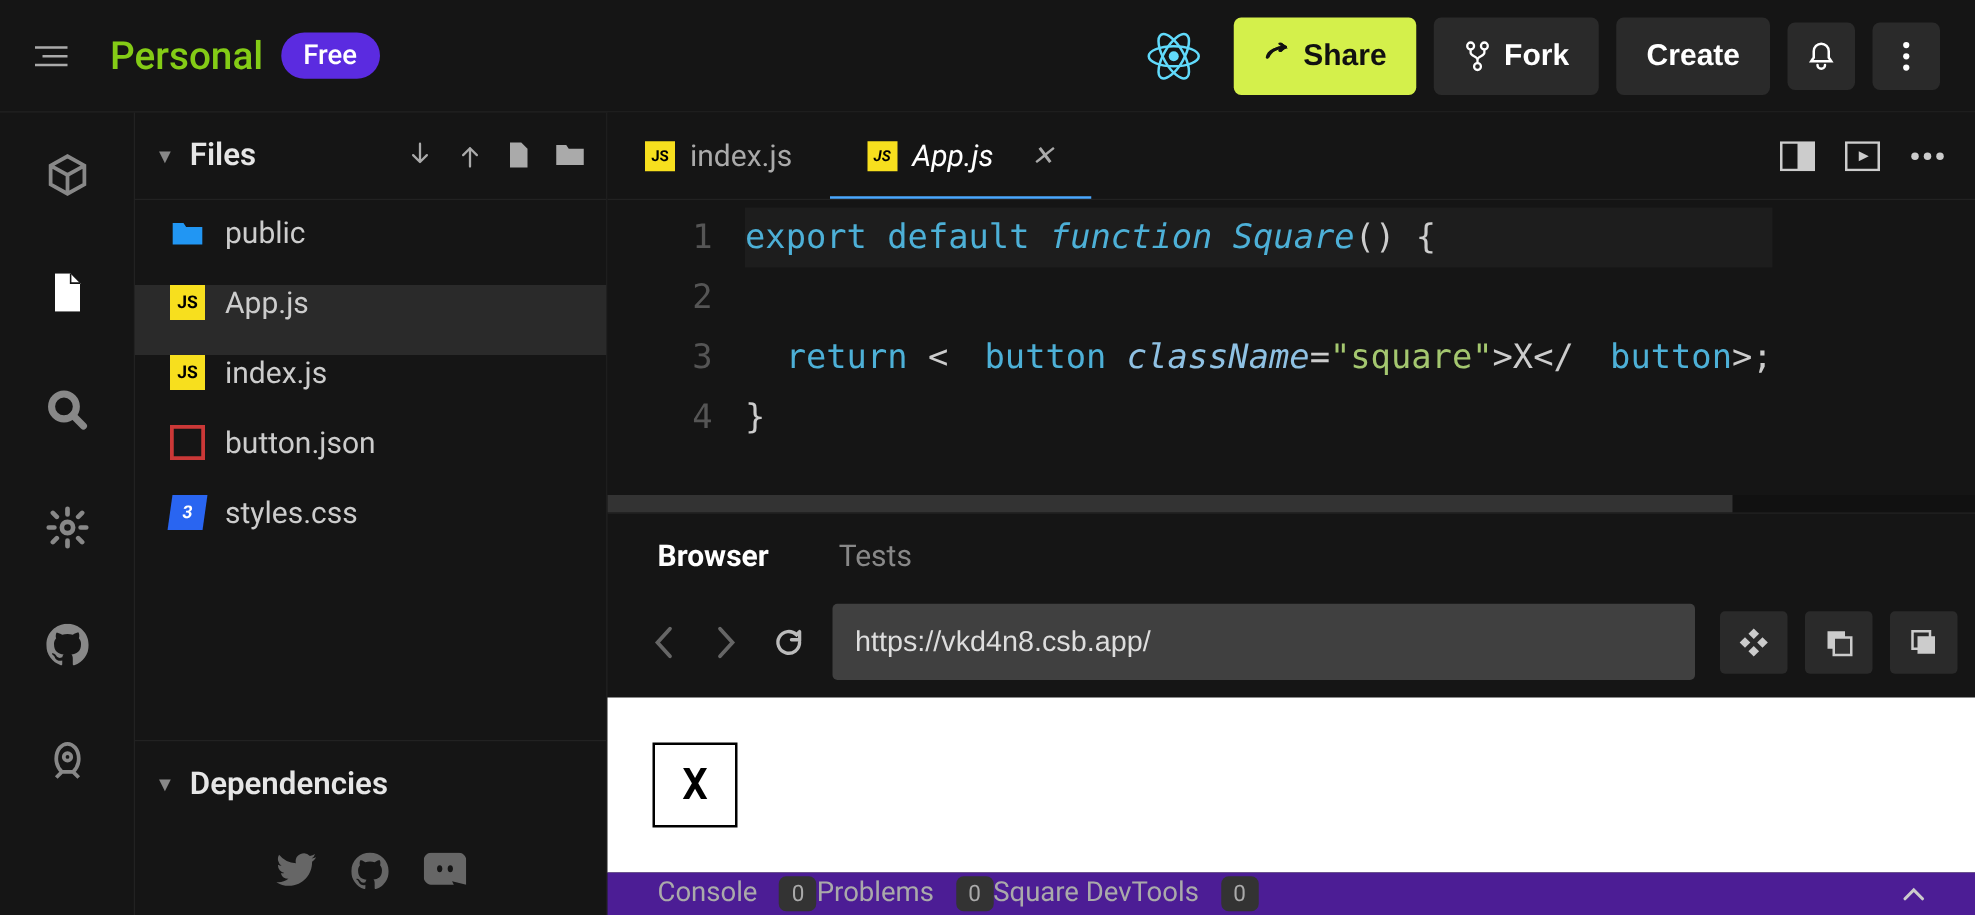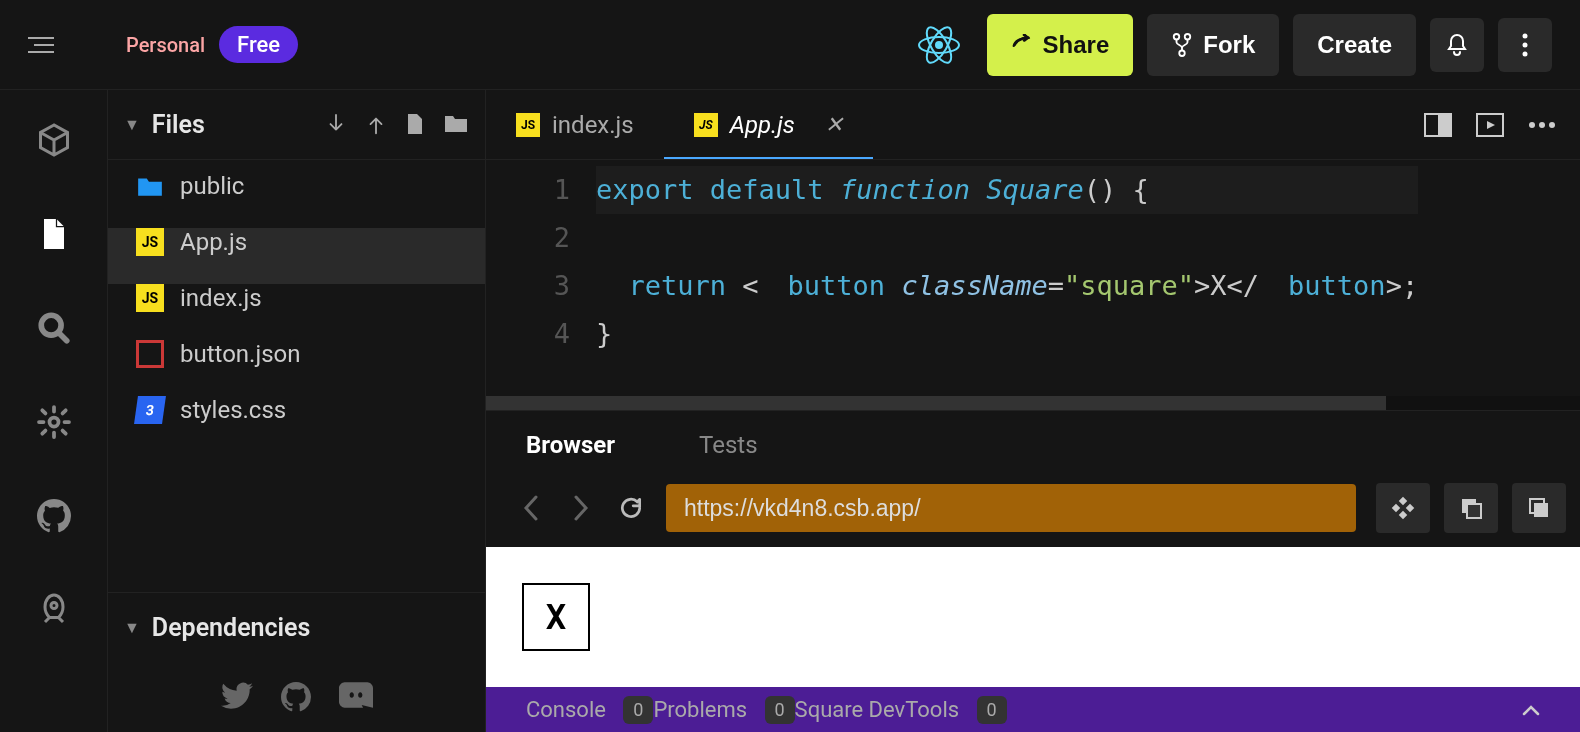--- a/index.html
+++ b/index.html
@@ -22,21 +22,21 @@
   .hamburger {
     width: 32px; height: 32px;
     display: flex; flex-direction: column; justify-content: center; gap: 5px;
     margin-right: 28px;
     cursor: pointer;
   }
   .hamburger span { height: 2px; background: #aaa; display: block; }
   .hamburger span:nth-child(1){ width: 26px;}
   .hamburger span:nth-child(2){ width: 20px; margin-left:6px;}
   .hamburger span:nth-child(3){ width: 26px;}
-  .workspace-name { font-size: 20px; font-weight: 500; color: #fca5a5; margin-right: 14px; margin-left: 38px;}
+  .workspace-name { font-size: 31px; font-weight: 500; color: #84cc16; margin-right: 14px;}
   .badge-free {
     background: #5b2be0;
     color: #fff;
     padding: 6px 18px;
     border-radius: 20px;
     font-size: 22px;
     font-weight: 500;
   }
   .topbar-spacer { flex: 1; }
   .react-logo { width: 44px; height: 44px; margin-right: 26px; }
@@ -169,36 +169,36 @@
   .tok-tag{ color:#4db0d7;margin-left:29px;}
   .tok-attr{ color:#8fc1e3; font-style: italic;}
   .tok-str{ color:#a4c76f;}
   .tok-pun{ color:#ccc;}
   .tok-txt{ color:#ccc;}
   .scroll-track{height:14px;background:#111;}
   .scroll-thumb{height:14px;width:900px;background:#333;}
   
   .preview-pane{flex:1;display:flex;flex-direction:column;border-top:1px solid #222;min-height:0;}
   .preview-tabs{
-    display:flex; gap:84px;
+    display:flex; gap:56px;
     padding: 20px 40px 16px;
     font-size:24px;
   }
   .preview-tabs .ptab{color:#888;cursor:pointer;}
   .preview-tabs .ptab.active{color:#fff;font-weight:700;}
   .browser-bar{
     display:flex; align-items:center; gap:20px;
     padding: 8px 14px 14px 30px;
   }
   .nav-arrow{width:30px;height:30px;color:#666;display:flex;align-items:center;justify-content:center;cursor:pointer;}
   .reload{width:30px;height:30px;color:#bbb;display:flex;align-items:center;justify-content:center;cursor:pointer;}
   .url-input{
     flex:1;
-    height:48px;
-    background:#a16207;
+    height:61px;
+    background:#404040;
     border:none;
     border-radius:4px;
     color:#ddd;
     font-size:23px;
     padding:4px 18px;
   }
   .browser-actions{display:flex;gap:14px;}
   .baction{width:54px;height:50px;background:#2a2a2a;border-radius:4px;display:flex;align-items:center;justify-content:center;color:#ccc;cursor:pointer;}
   .preview-frame{
     flex:1;

